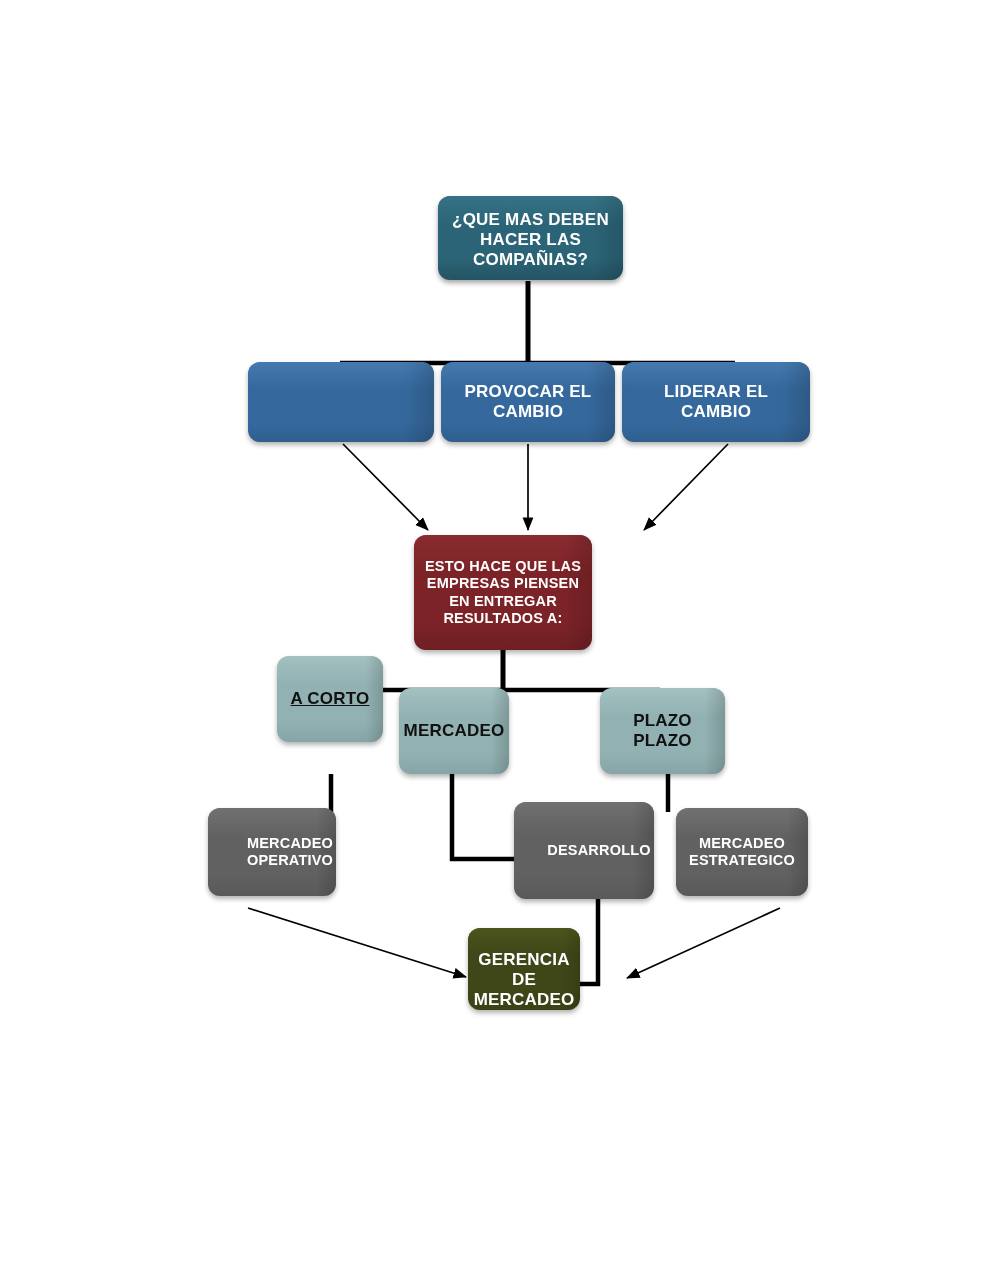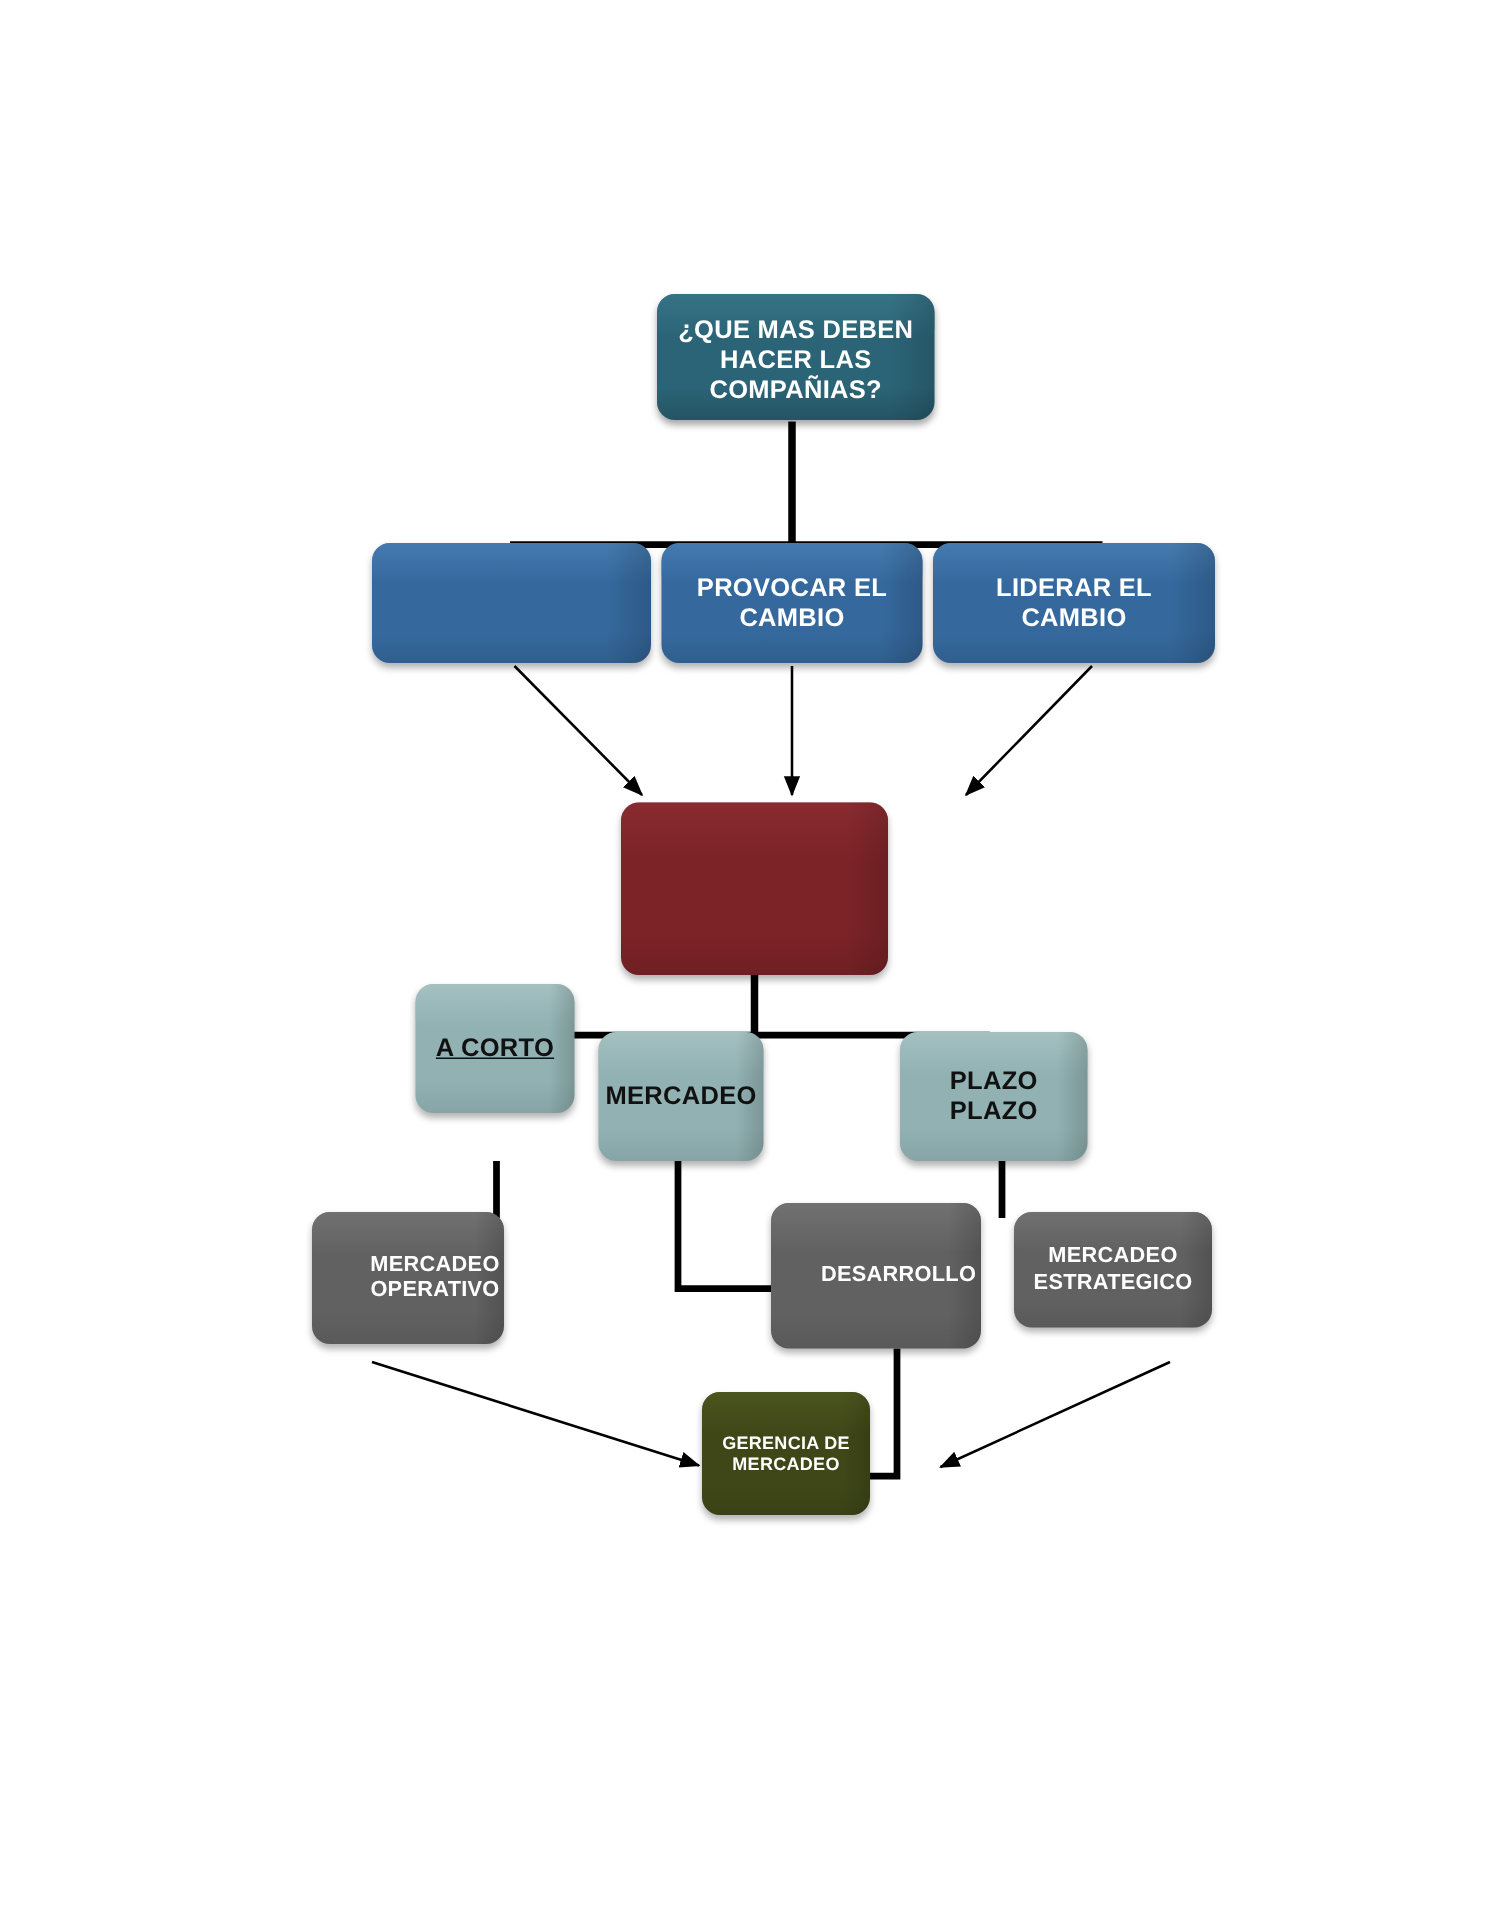--- a/index.html
+++ b/index.html
@@ -131,25 +131,25 @@
   #node-largo   { left: 600px; top: 688px; width: 125px; height: 86px; }
 
   .gray { color: #ffffff; font-size: 14.5px; }
   .gray .face { background: #616161; box-shadow: 0 3px 5px rgba(0,0,0,0.3); }
   .gray .top-bevel { background: linear-gradient(180deg,#7d7d7d,#616161); }
   .gray .right-bevel { background: linear-gradient(90deg,rgba(0,0,0,0),rgba(0,0,0,0.3)); }
   .gray .bottom-shade { background: linear-gradient(180deg,rgba(0,0,0,0),rgba(0,0,0,0.22)); }
 
   #node-mercadeo-operativo  { left: 208px; top: 808px; width: 128px; height: 88px; padding-left: 36px; }
   #node-desarrollo          { left: 514px; top: 802px; width: 140px; height: 97px; padding-left: 30px; }
-  #node-mercadeo-estrategico{ left: 676px; top: 808px; width: 132px; height: 77px; }
+  #node-mercadeo-estrategico{ left: 676px; top: 808px; width: 132px; height: 88px; }
 
   #node-gerencia {
     left: 468px; top: 928px; width: 112px; height: 82px;
-    font-size: 12px; color: #ffffff;
+    font-size: 17px; color: #ffffff; align-items: flex-end;
   }
   #node-gerencia .face { background: #3f4718; box-shadow: 0 3px 5px rgba(0,0,0,0.3); }
   #node-gerencia .top-bevel { background: linear-gradient(180deg,#556021,#3f4718); }
   #node-gerencia .right-bevel { background: linear-gradient(90deg,rgba(0,0,0,0),rgba(0,0,0,0.25)); }
   #node-gerencia .bottom-shade { background: linear-gradient(180deg,rgba(0,0,0,0),rgba(0,0,0,0.25)); }
 </style>
 </head>
 <body>
 
 <div id="canvas">
@@ -235,20 +235,21 @@
     <span class="right-bevel"></span>
     <span class="bottom-shade"></span>
     <span class="label">LIDERAR EL CAMBIO</span>
   </div>
 
   <div class="node" id="node-maroon">
     <span class="face"></span>
     <span class="top-bevel"></span>
     <span class="right-bevel"></span>
     <span class="bottom-shade"></span>
+    <span class="label">ESTO HACE QUE LAS EMPRESAS PIENSEN EN ENTREGAR RESULTADOS A:</span>
   </div>
 
   <div class="node sage" id="node-corto">
     <span class="face"></span>
     <span class="top-bevel"></span>
     <span class="right-bevel"></span>
     <span class="bottom-shade"></span>
     <span class="label">A CORTO</span>
   </div>
 

